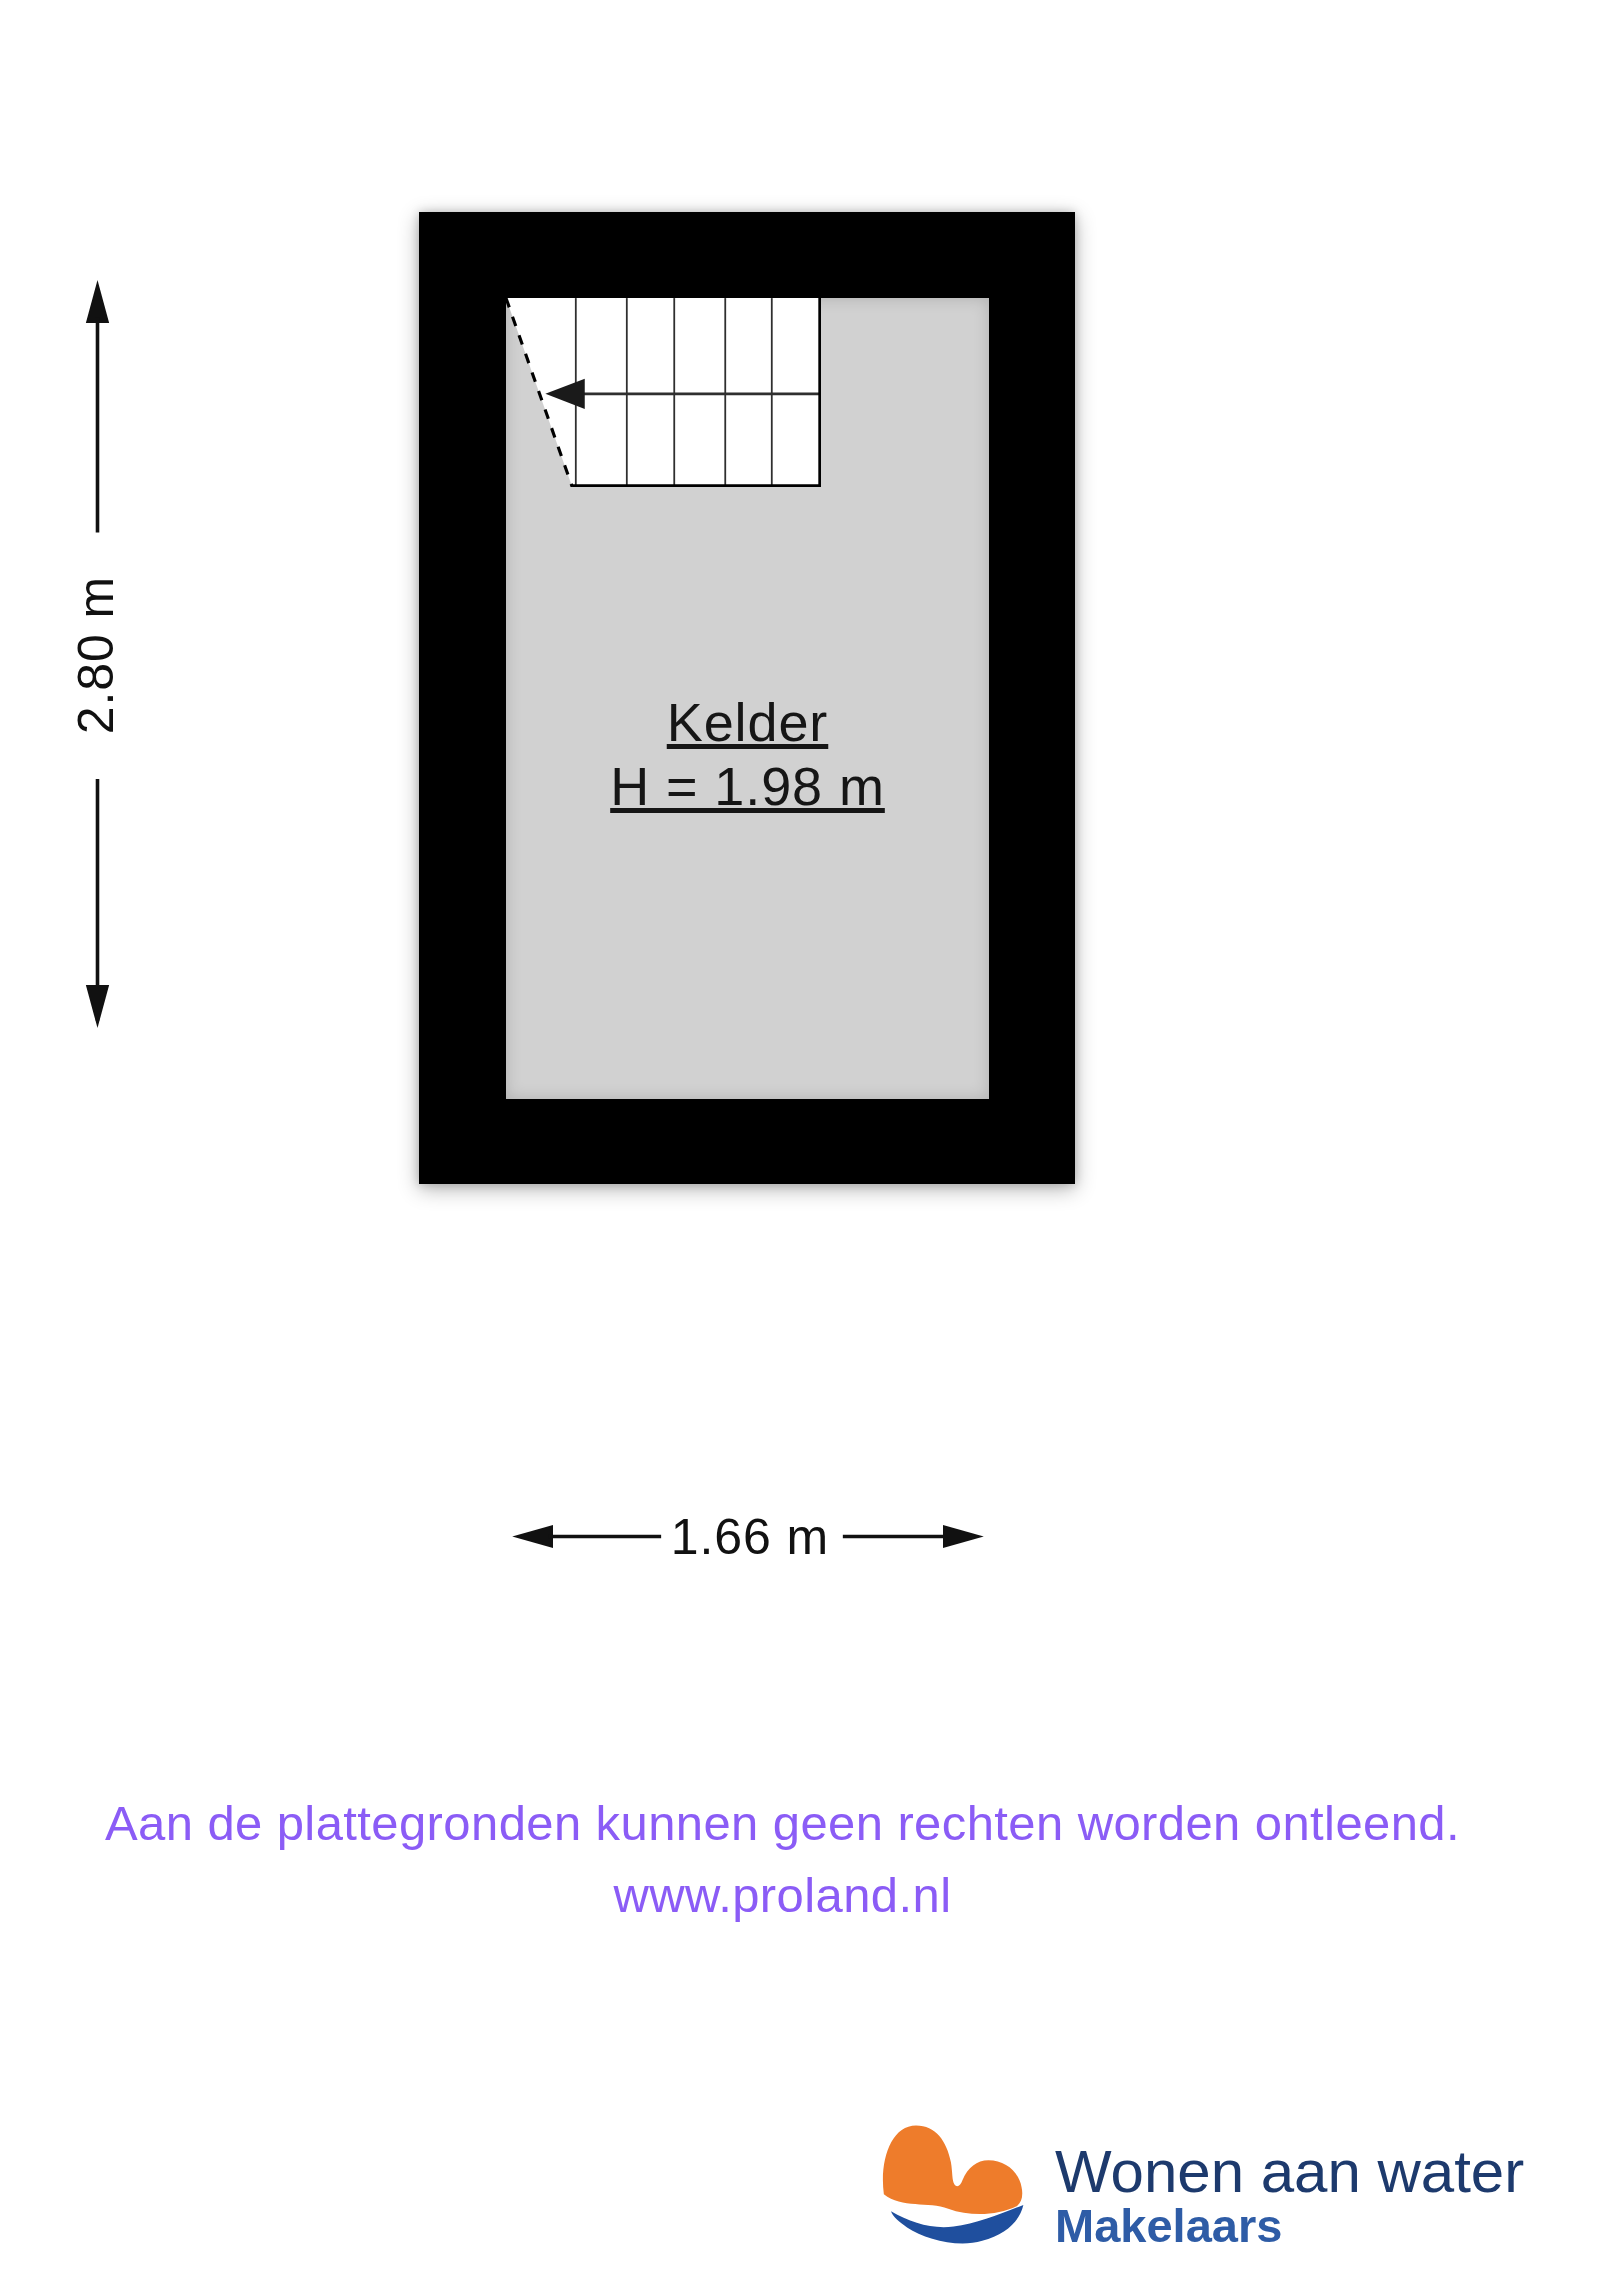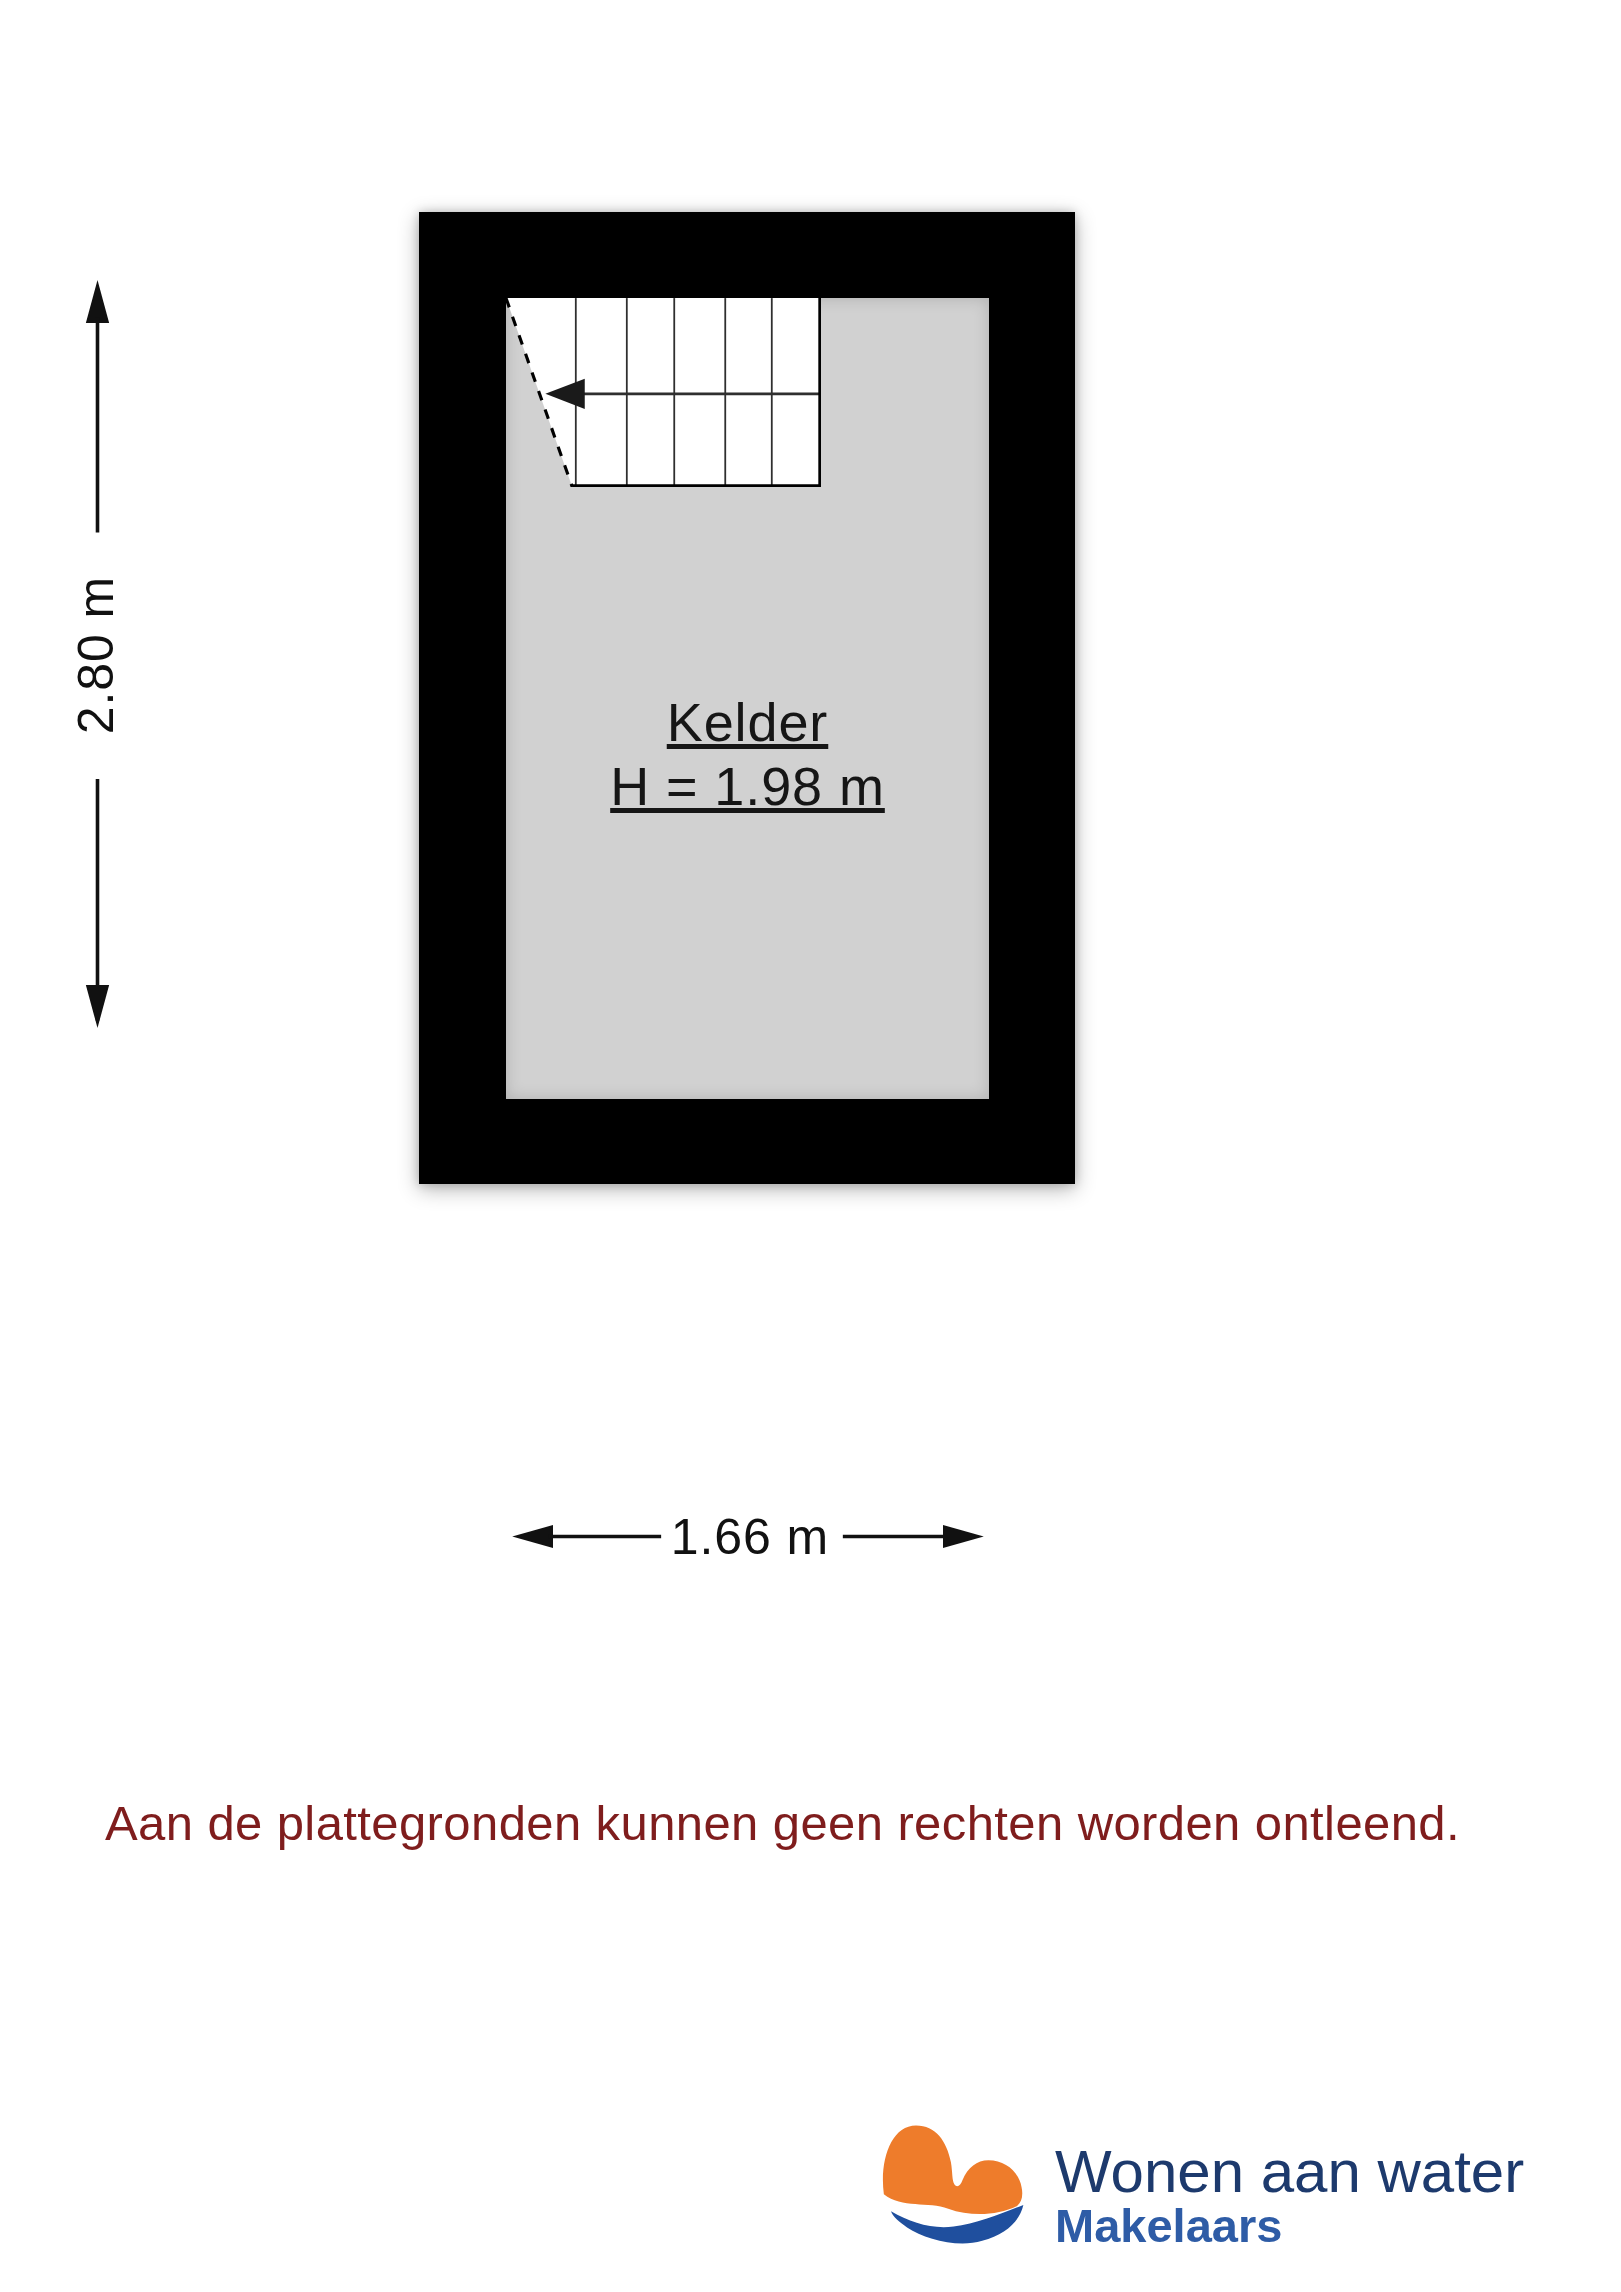--- a/index.html
+++ b/index.html
@@ -19,21 +19,21 @@
   
   .vdim-svg{position:absolute;left:76px;top:271px;width:43px;height:766px;display:block;}
   .vdim-label{position:absolute;left:96px;top:655px;transform:translate(-50%,-50%) rotate(-90deg);
               font-size:50px;color:#111;letter-spacing:0.9px;white-space:nowrap;}
   .hdim-svg{position:absolute;left:506px;top:1517px;width:484px;height:39px;display:block;}
   .hdim-label{position:absolute;left:750px;top:1537px;transform:translate(-50%,-50%);
               font-size:50px;color:#111;letter-spacing:0.9px;white-space:nowrap;text-align:right;}
 
   
   .disclaimer{position:absolute;left:0;top:1788px;width:1565px;text-align:center;
-              color:#7f1d1d;font-size:49px;line-height:1.46;letter-spacing:0.4px;}
+              color:#8b5cf6;font-size:49px;line-height:1.46;letter-spacing:0.4px;}
 
   
   .logo-icon{position:absolute;left:882px;top:2121px;width:145px;height:127px;display:block;}
   .logo-brand{position:absolute;left:1055px;top:2142px;font-size:60px;font-weight:400;
               color:#1d3a6d;letter-spacing:0;line-height:1;white-space:nowrap;}
   .logo-subtitle{position:absolute;left:1055px;top:2202px;font-size:47px;font-weight:700;
               color:#2e5ca6;line-height:1;white-space:nowrap;}
 </style>
 </head>
 <body>
@@ -76,20 +76,21 @@
   <svg class="hdim-svg" viewBox="0 0 540 44">
     <polygon points="4,22 50,9 50,35" fill="#111"></polygon>
     <line x1="45" y1="22" x2="172" y2="22" stroke="#111" stroke-width="4"></line>
     <line x1="377" y1="22" x2="495" y2="22" stroke="#111" stroke-width="4"></line>
     <polygon points="536,22 490,9 490,35" fill="#111"></polygon>
   </svg>
   <div class="hdim-label">1.66 m</div>
 
   <div class="disclaimer">
     <div>Aan de plattegronden kunnen geen rechten worden ontleend.</div>
+    <div>www.proland.nl</div>
   </div>
 
   <div>
     <svg class="logo-icon" viewBox="0 0 162 142">
       <path d="M2 82 C-3 44 10 5 38 5 C60 5 72 22 77 46 C79 58 78 66 81 71
                C84 75 88 72 90 66 C96 52 106 44 119 44 C138 44 153 57 156 74
                C158 84 156 91 151 95 C128 106 99 107 74 98 C52 90 22 98 2 82 Z" fill="#ee7c2b"></path>
       <path d="M10 101 C32 114 56 121 80 118 C106 115 134 103 158 94
                C154 112 138 127 112 134 C84 142 48 132 28 119
                C19 113 12 107 10 101 Z" fill="#1f4f9e"></path>

